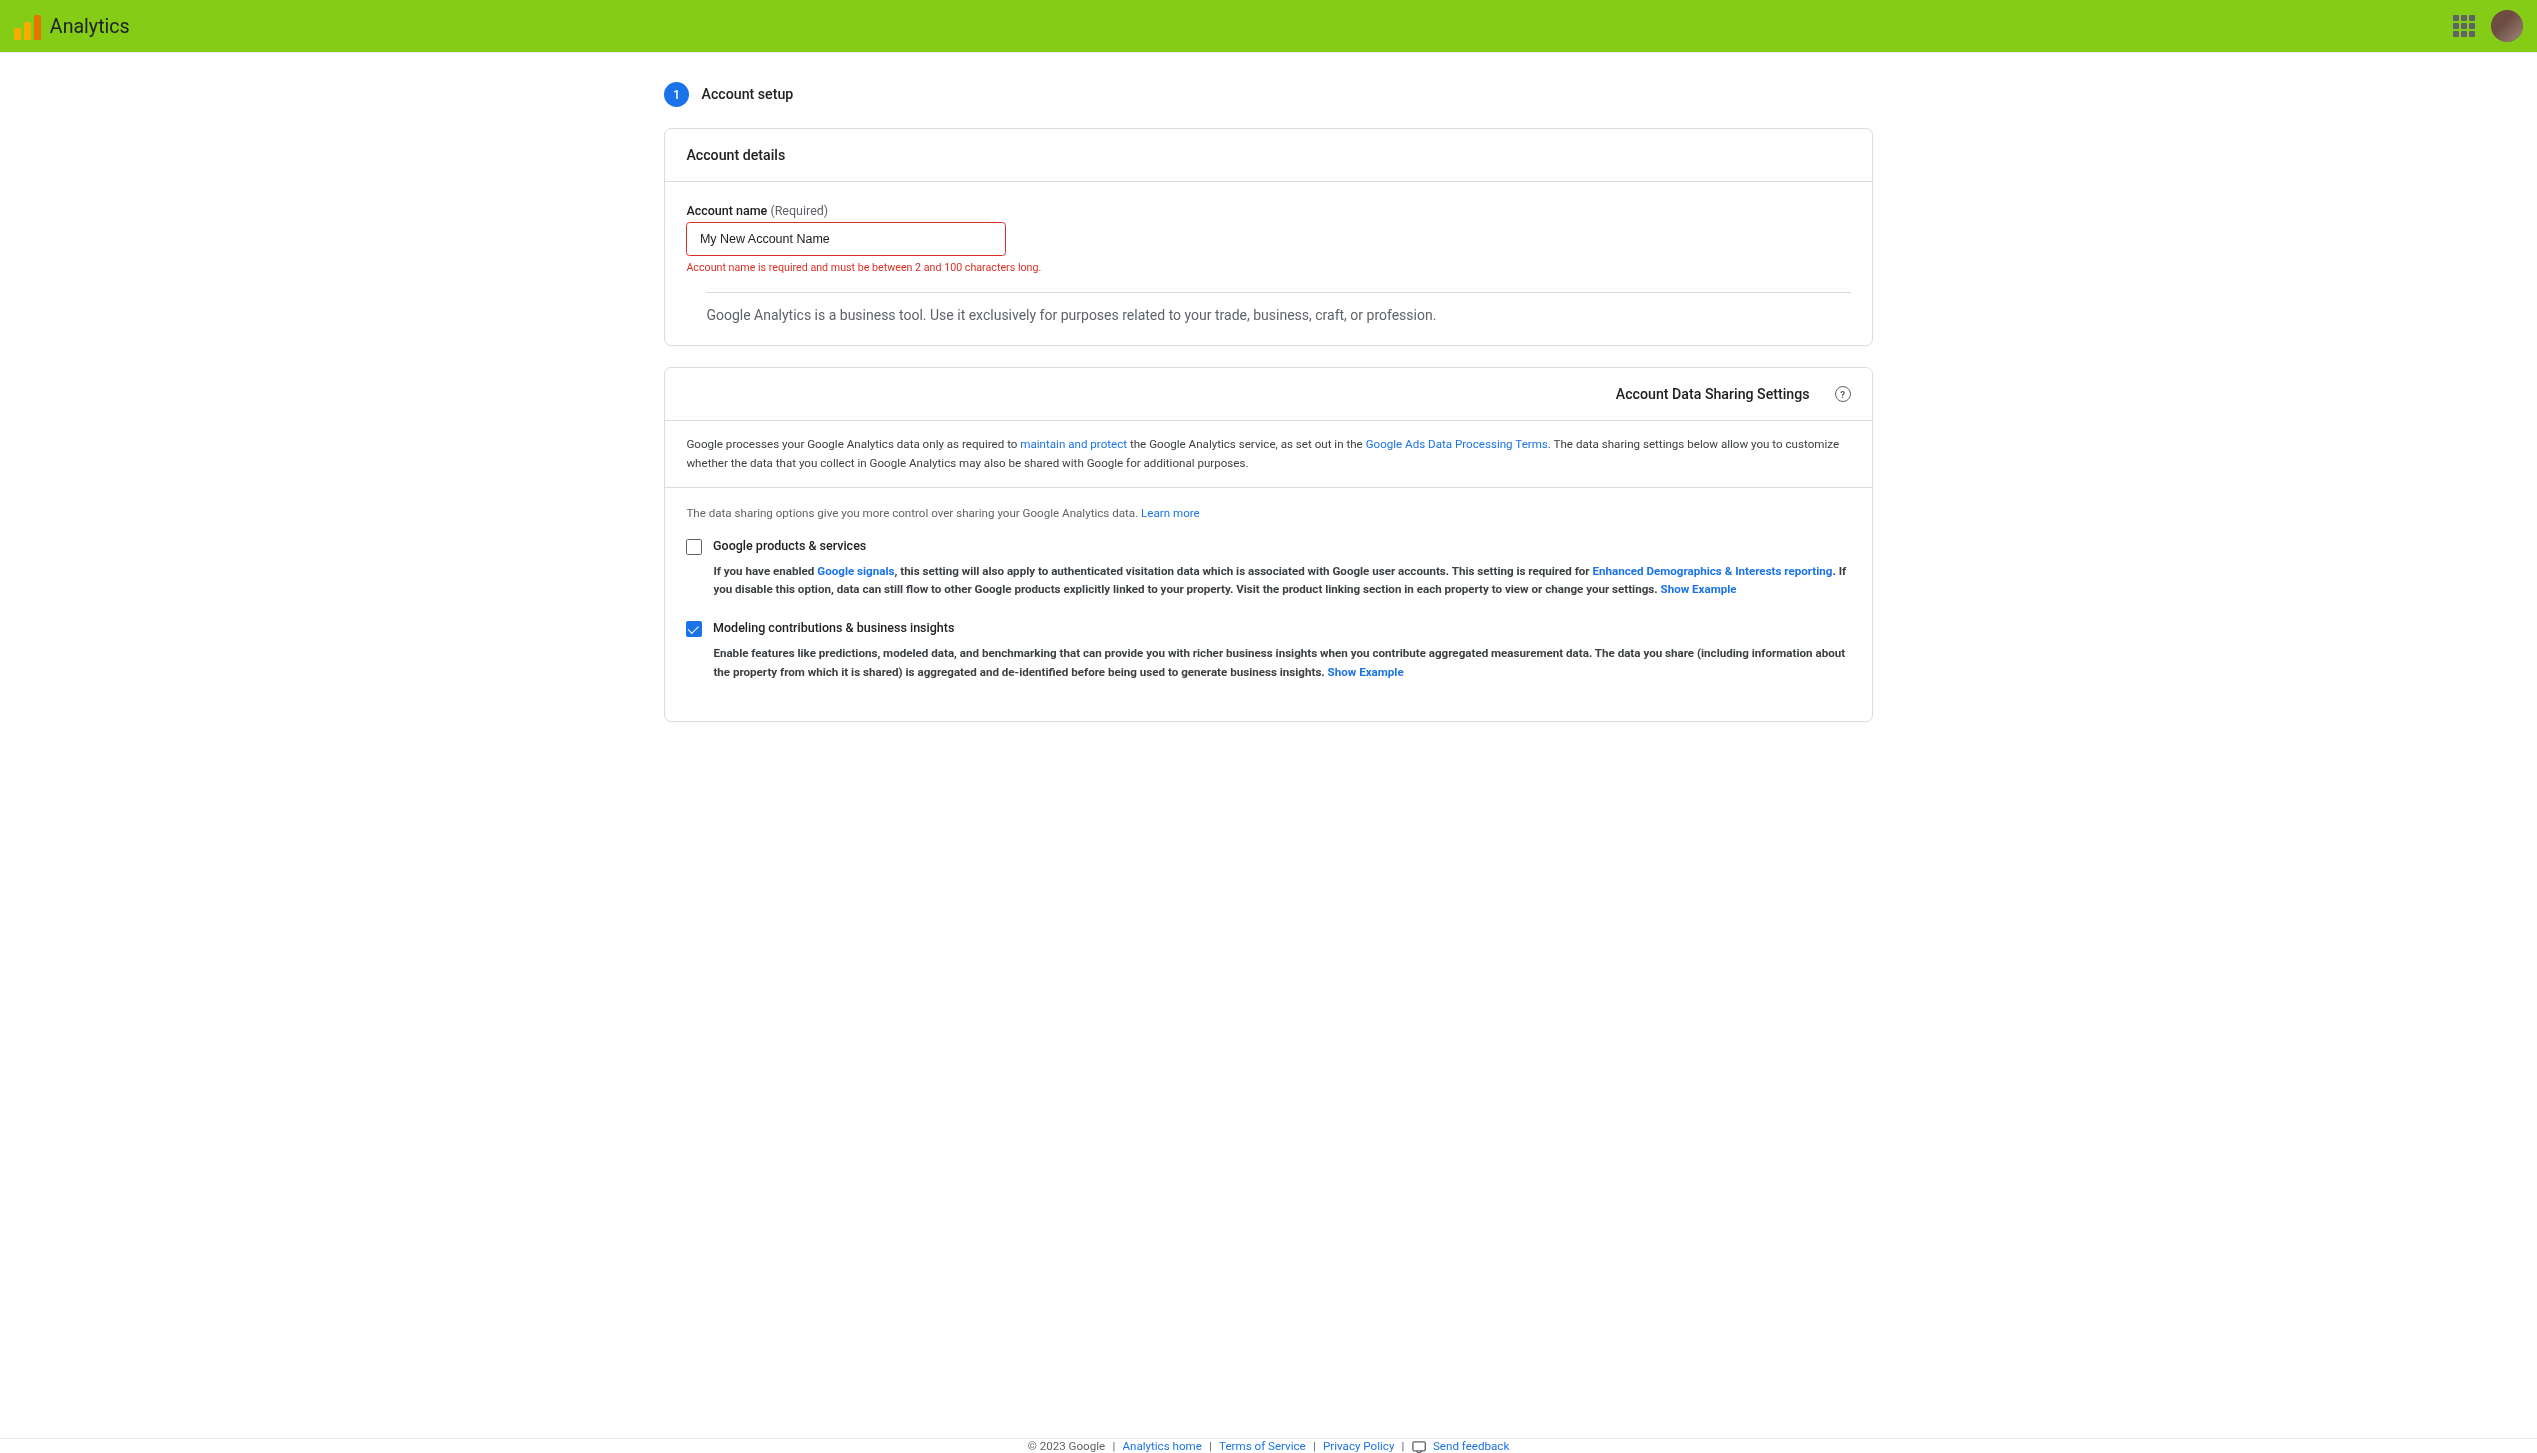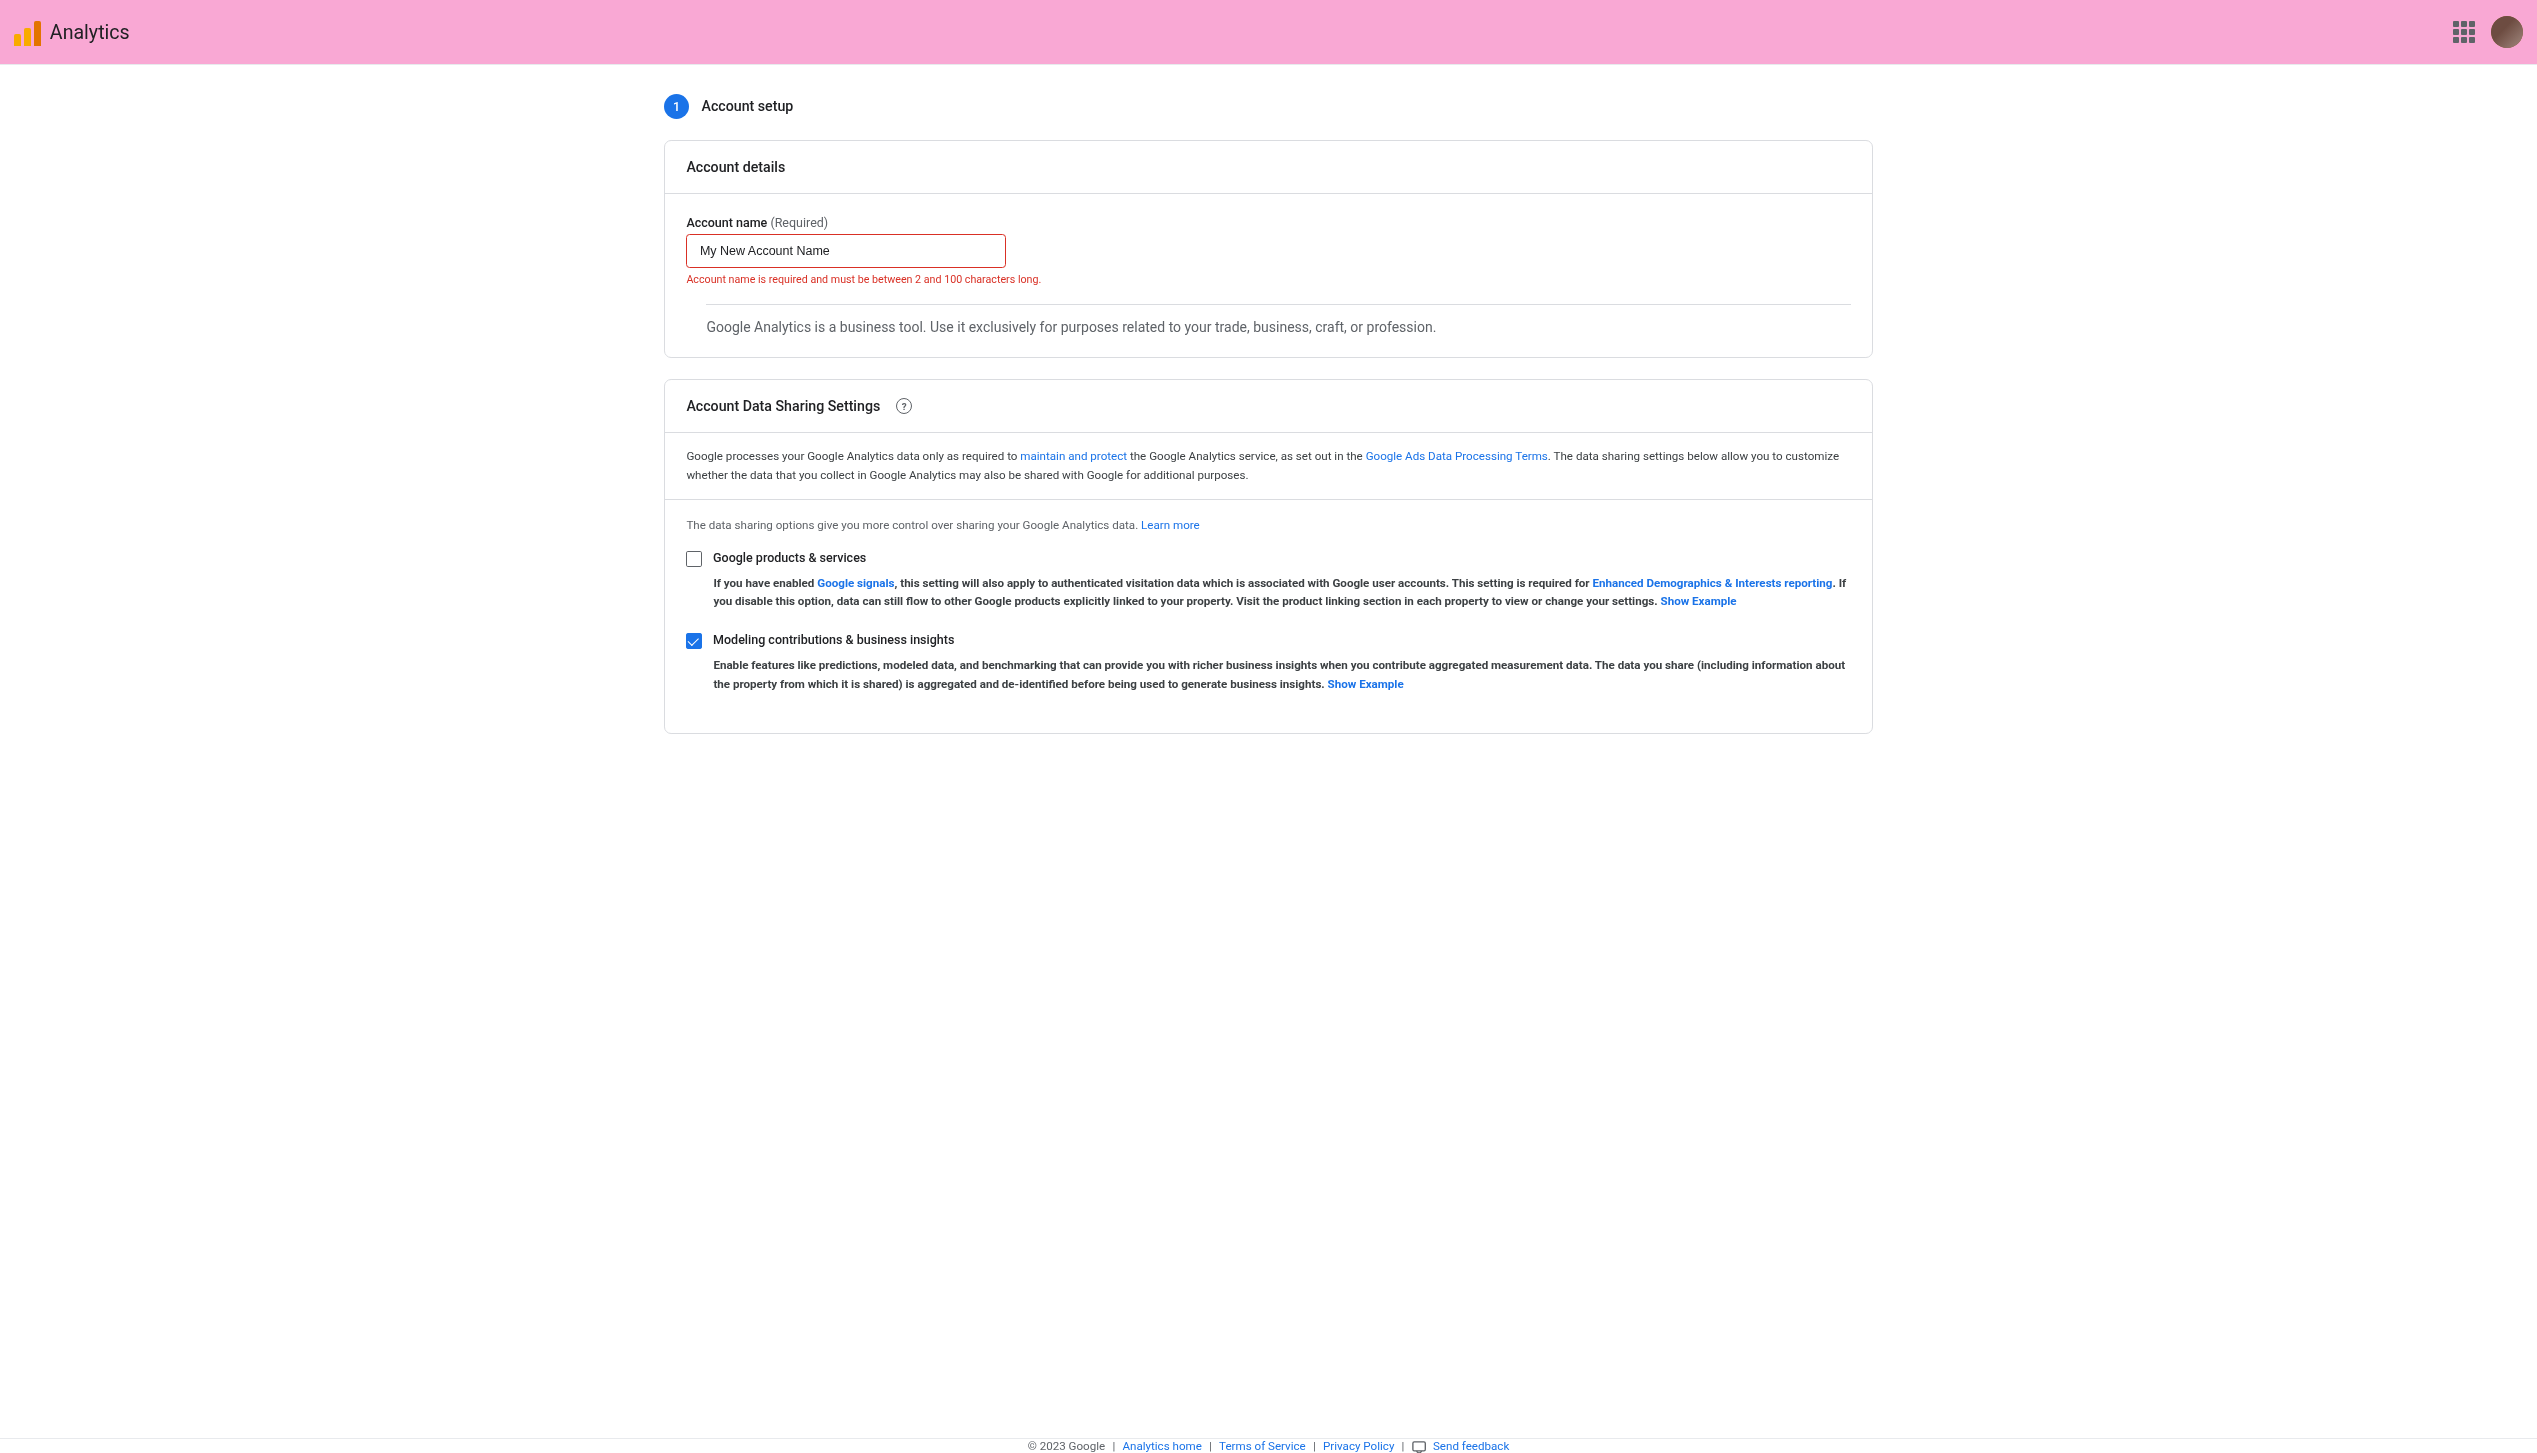--- a/index.html
+++ b/index.html
@@ -12,25 +12,25 @@
       display: flex;
       flex-direction: column;
     }
 
     
     .header {
       display: flex;
       align-items: center;
       justify-content: space-between;
       padding: 0 14.2px;
-      height: 65px;
+      height: 53px;
       border-bottom: 0.9px solid #e8eaed;
       position: sticky;
       top: 0;
-      background: #f9a8d4;
+      background: #84cc16;
       z-index: 100;
     }
     .header-left {
       display: flex;
       align-items: center;
       gap: 9px;
     }
     .analytics-logo {
       display: flex;
       align-items: flex-end;
@@ -184,26 +184,27 @@
       color: #5f6368;
       padding-top: 14.2px;
       border-top: 0.9px solid #dadce0;
       margin-left: 20px;
     }
 
     
     .data-sharing-header {
       display: flex;
       align-items: center;
-      gap: 16px;
+      gap: 25px;
       padding: 18px 21.4px;
       font-size: 14.2px;
       font-weight: 500;
       color: #202124;
       border-bottom: 0.9px solid #dadce0;
+      justify-content: flex-end;
     }
     .help-icon {
       width: 16px;
       height: 16px;
       border-radius: 50%;
       border: 1.8px solid #5f6368;
       display: flex;
       align-items: center;
       justify-content: center;
       font-size: 9.8px;

